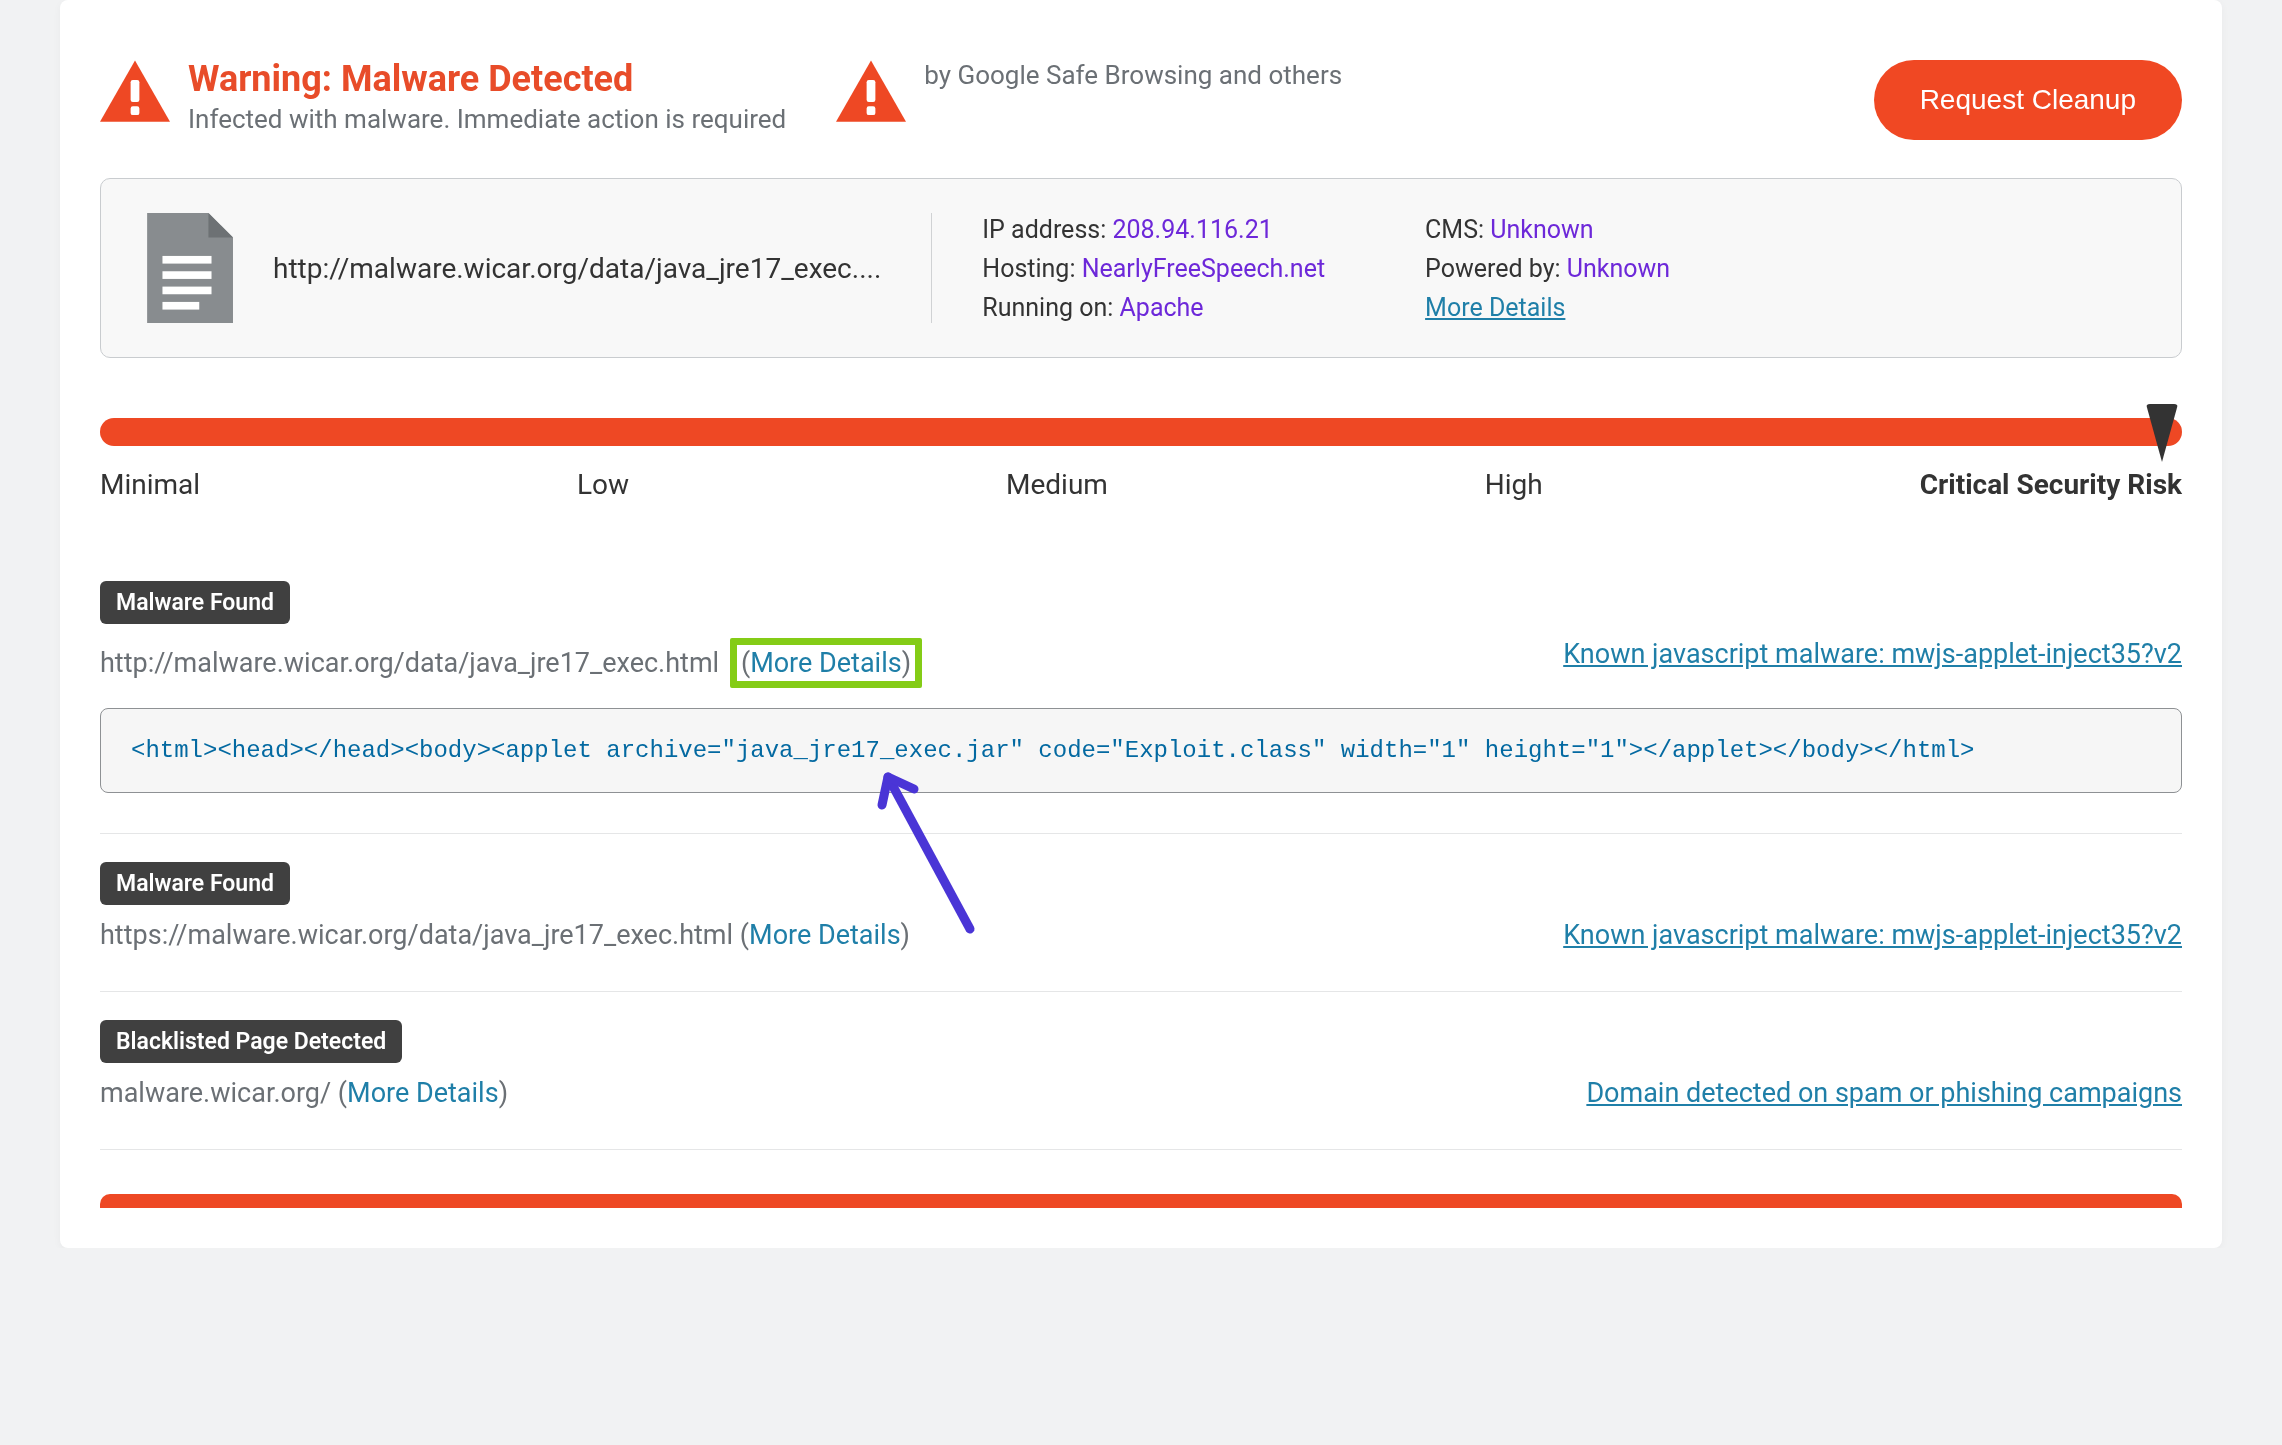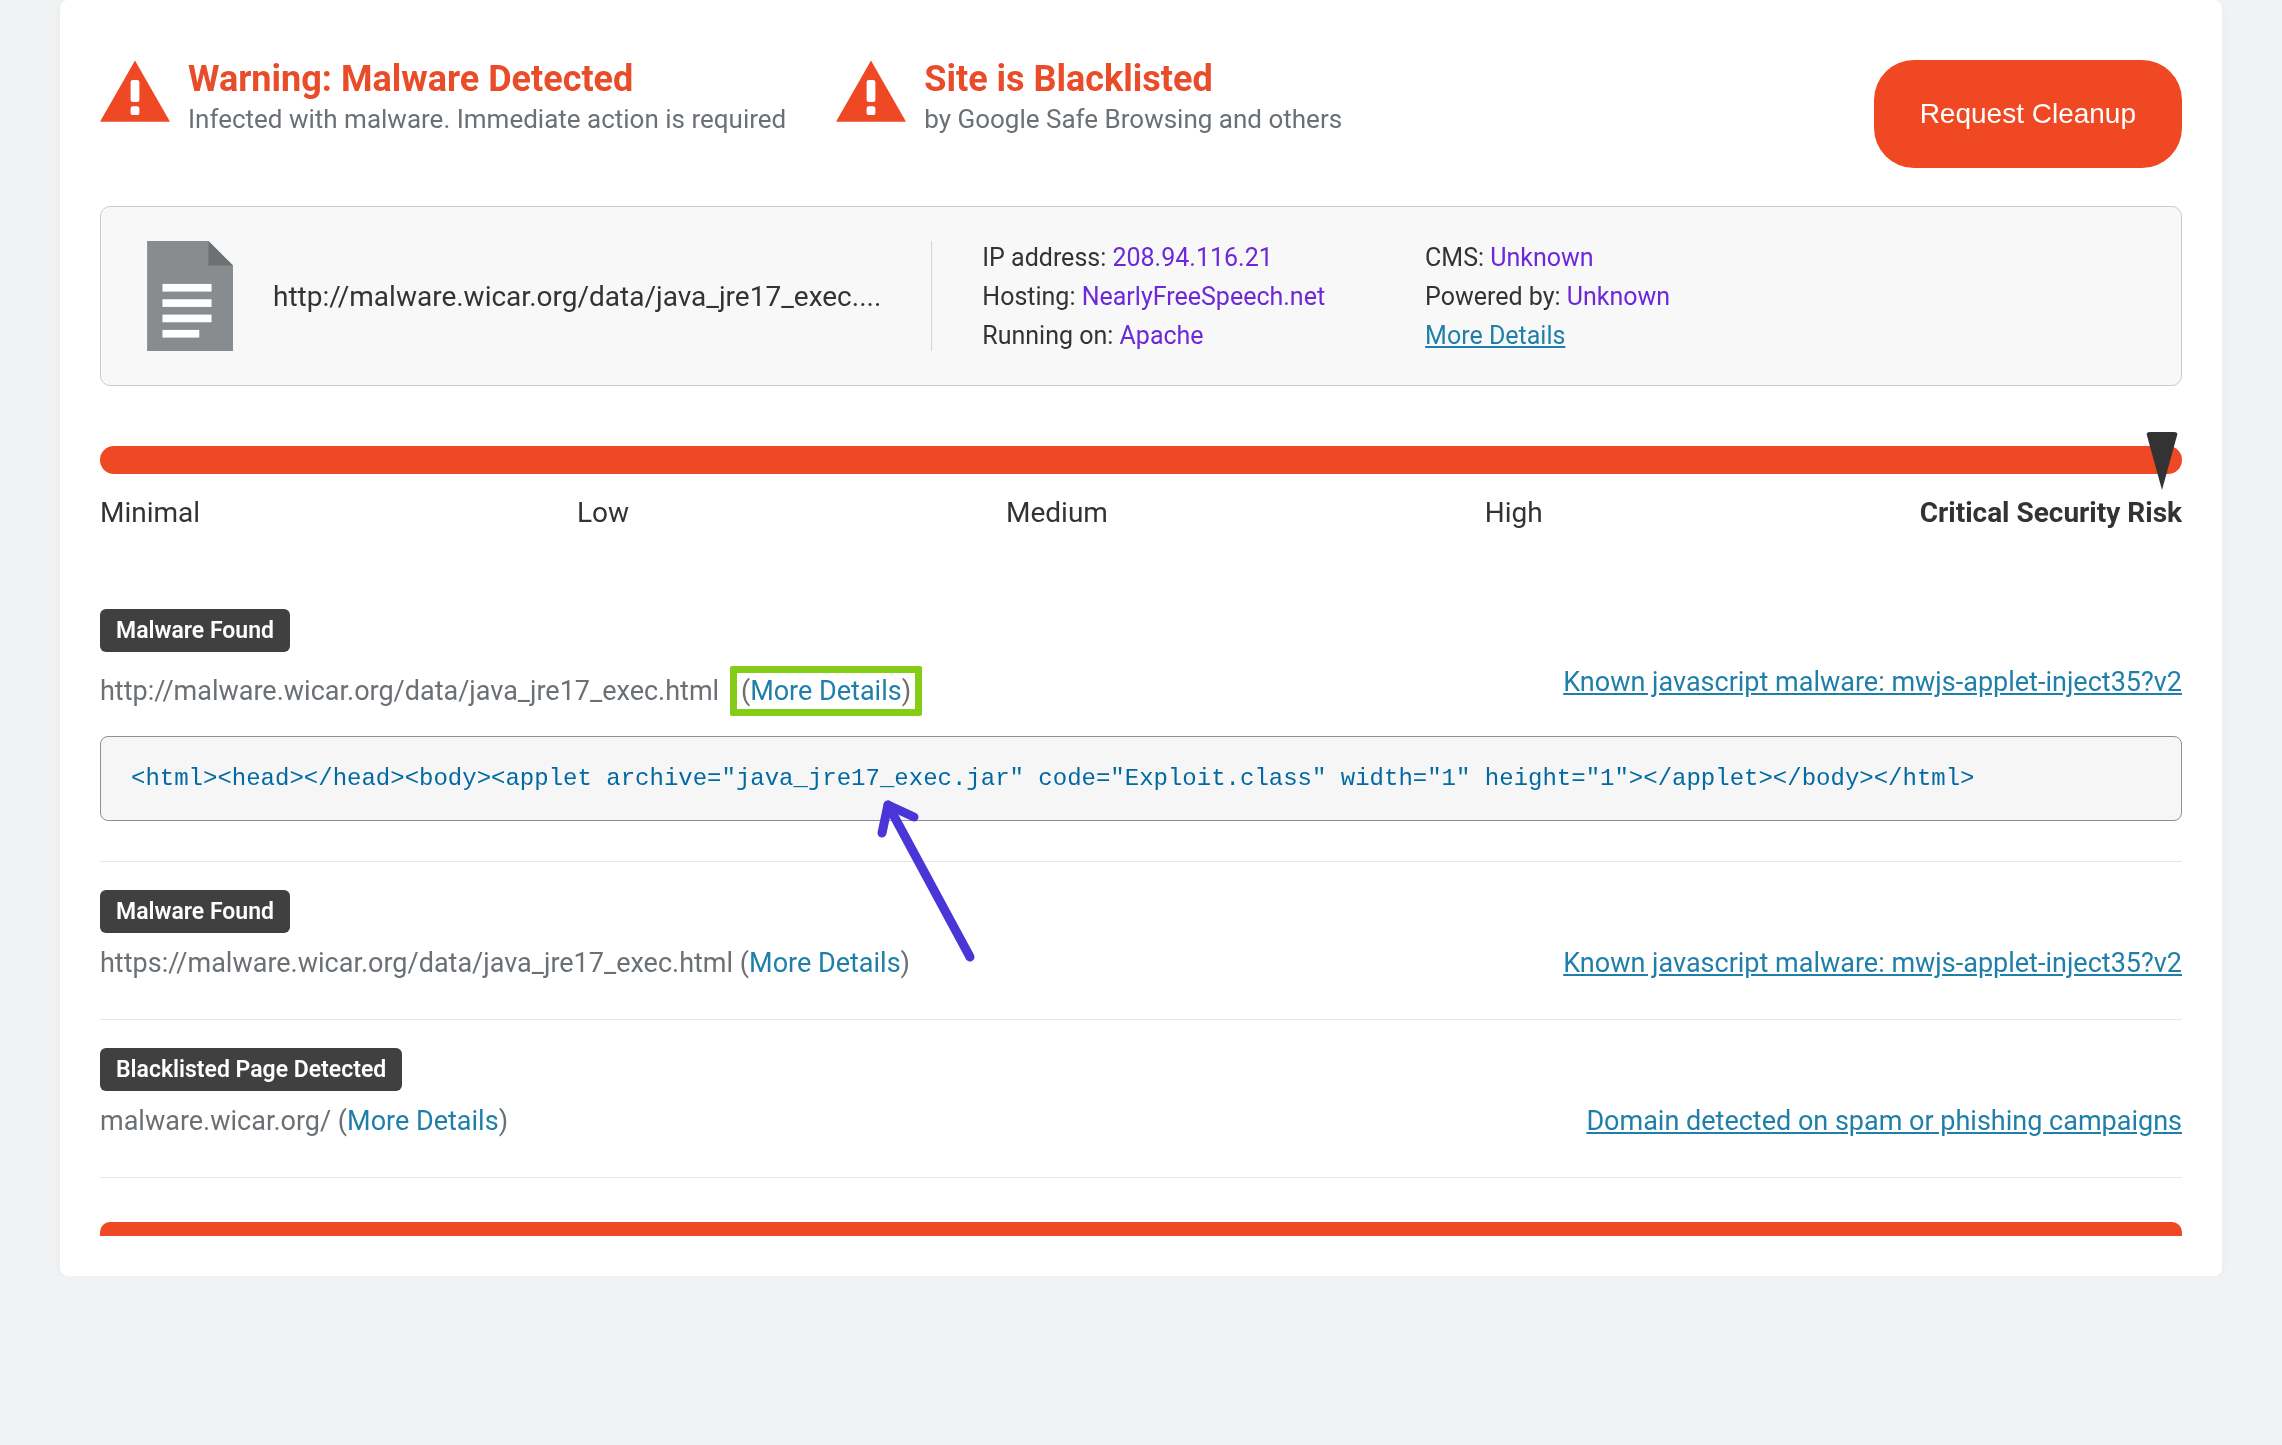--- a/index.html
+++ b/index.html
@@ -47,21 +47,21 @@
     color: #6b7075;
   }
   .cleanup-btn {
     margin-left: auto;
     background: #f04823;
     color: #fff;
     font-size: 28px;
     font-weight: 500;
     border: none;
     border-radius: 40px;
-    padding: 38px 46px;
+    padding: 24px 46px;
     cursor: pointer;
   }
   
   .info-strip {
     background: #f8f8f8;
     border: 1.5px solid #c9cccf;
     border-radius: 10px;
     padding: 34px 40px;
     display: flex;
     align-items: center;
@@ -221,21 +221,20 @@
 
     <div class="alert-block">
       <div class="alert-icon">
         <svg viewBox="0 0 64 56">
             <path fill="#ee4824" d="M32 0 L64 56 L0 56 Z"></path>
             <rect x="28" y="18" width="8" height="20" fill="#fff" rx="2"></rect>
             <rect x="28" y="42" width="8" height="8" fill="#fff" rx="2"></rect>
           </svg>
       </div>
       <div>
-        <div class="alert-title">Site is Blacklisted</div>
         <div class="alert-sub">by Google Safe Browsing and others</div>
       </div>
     </div>
 
     <button class="cleanup-btn">Request Cleanup</button>
   </div>
 
   <div class="info-strip">
     <div class="file-icon">
       <svg viewBox="0 0 60 72">

